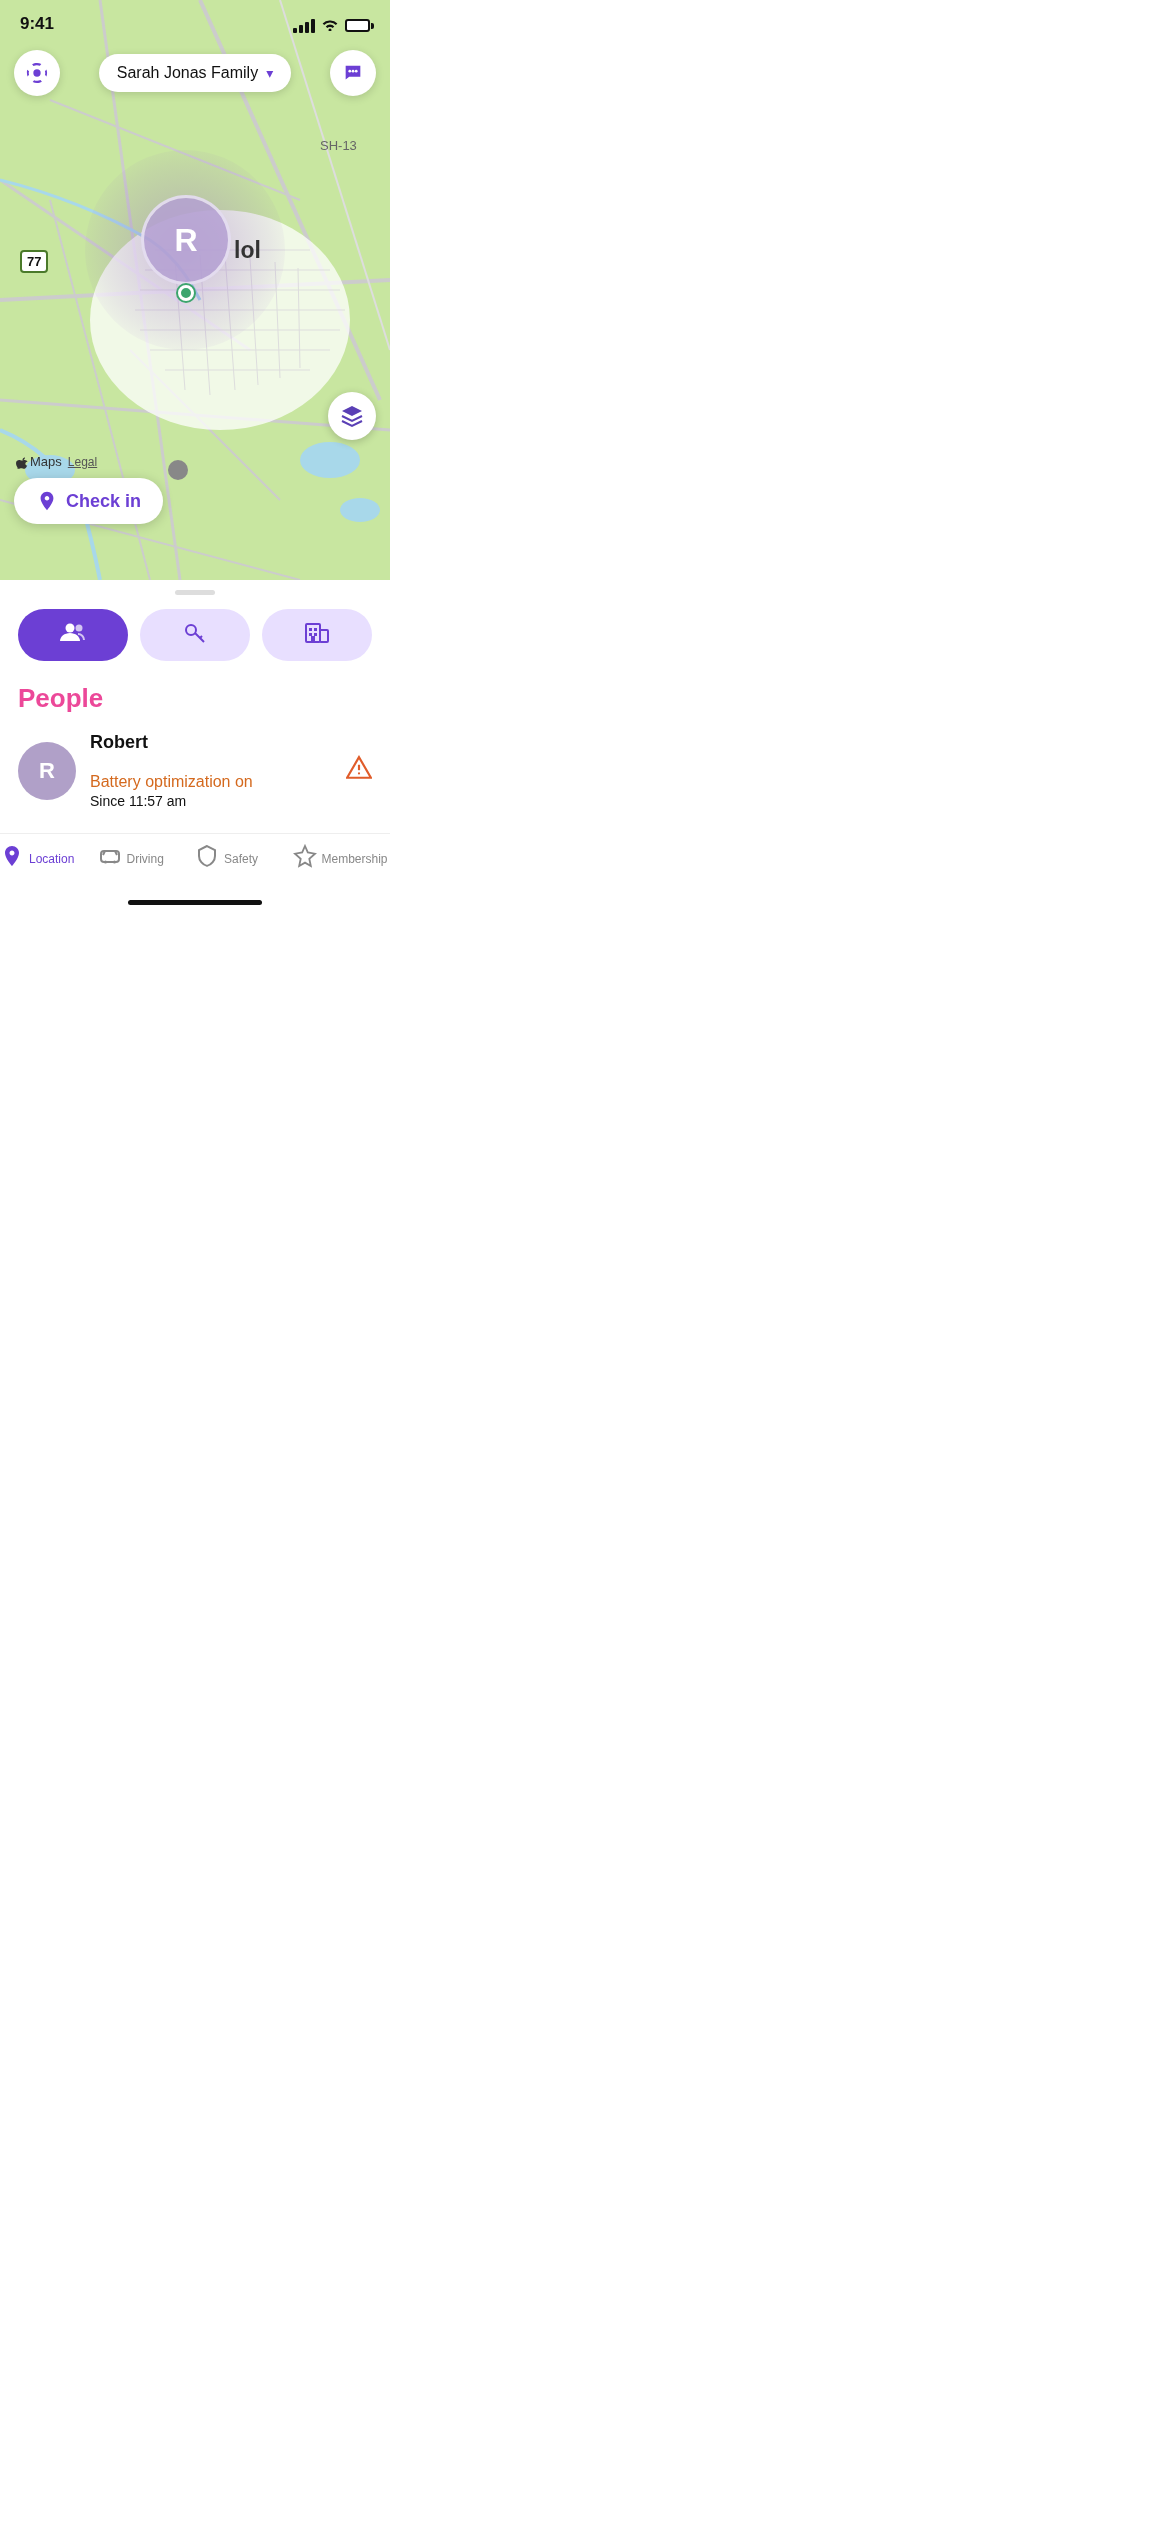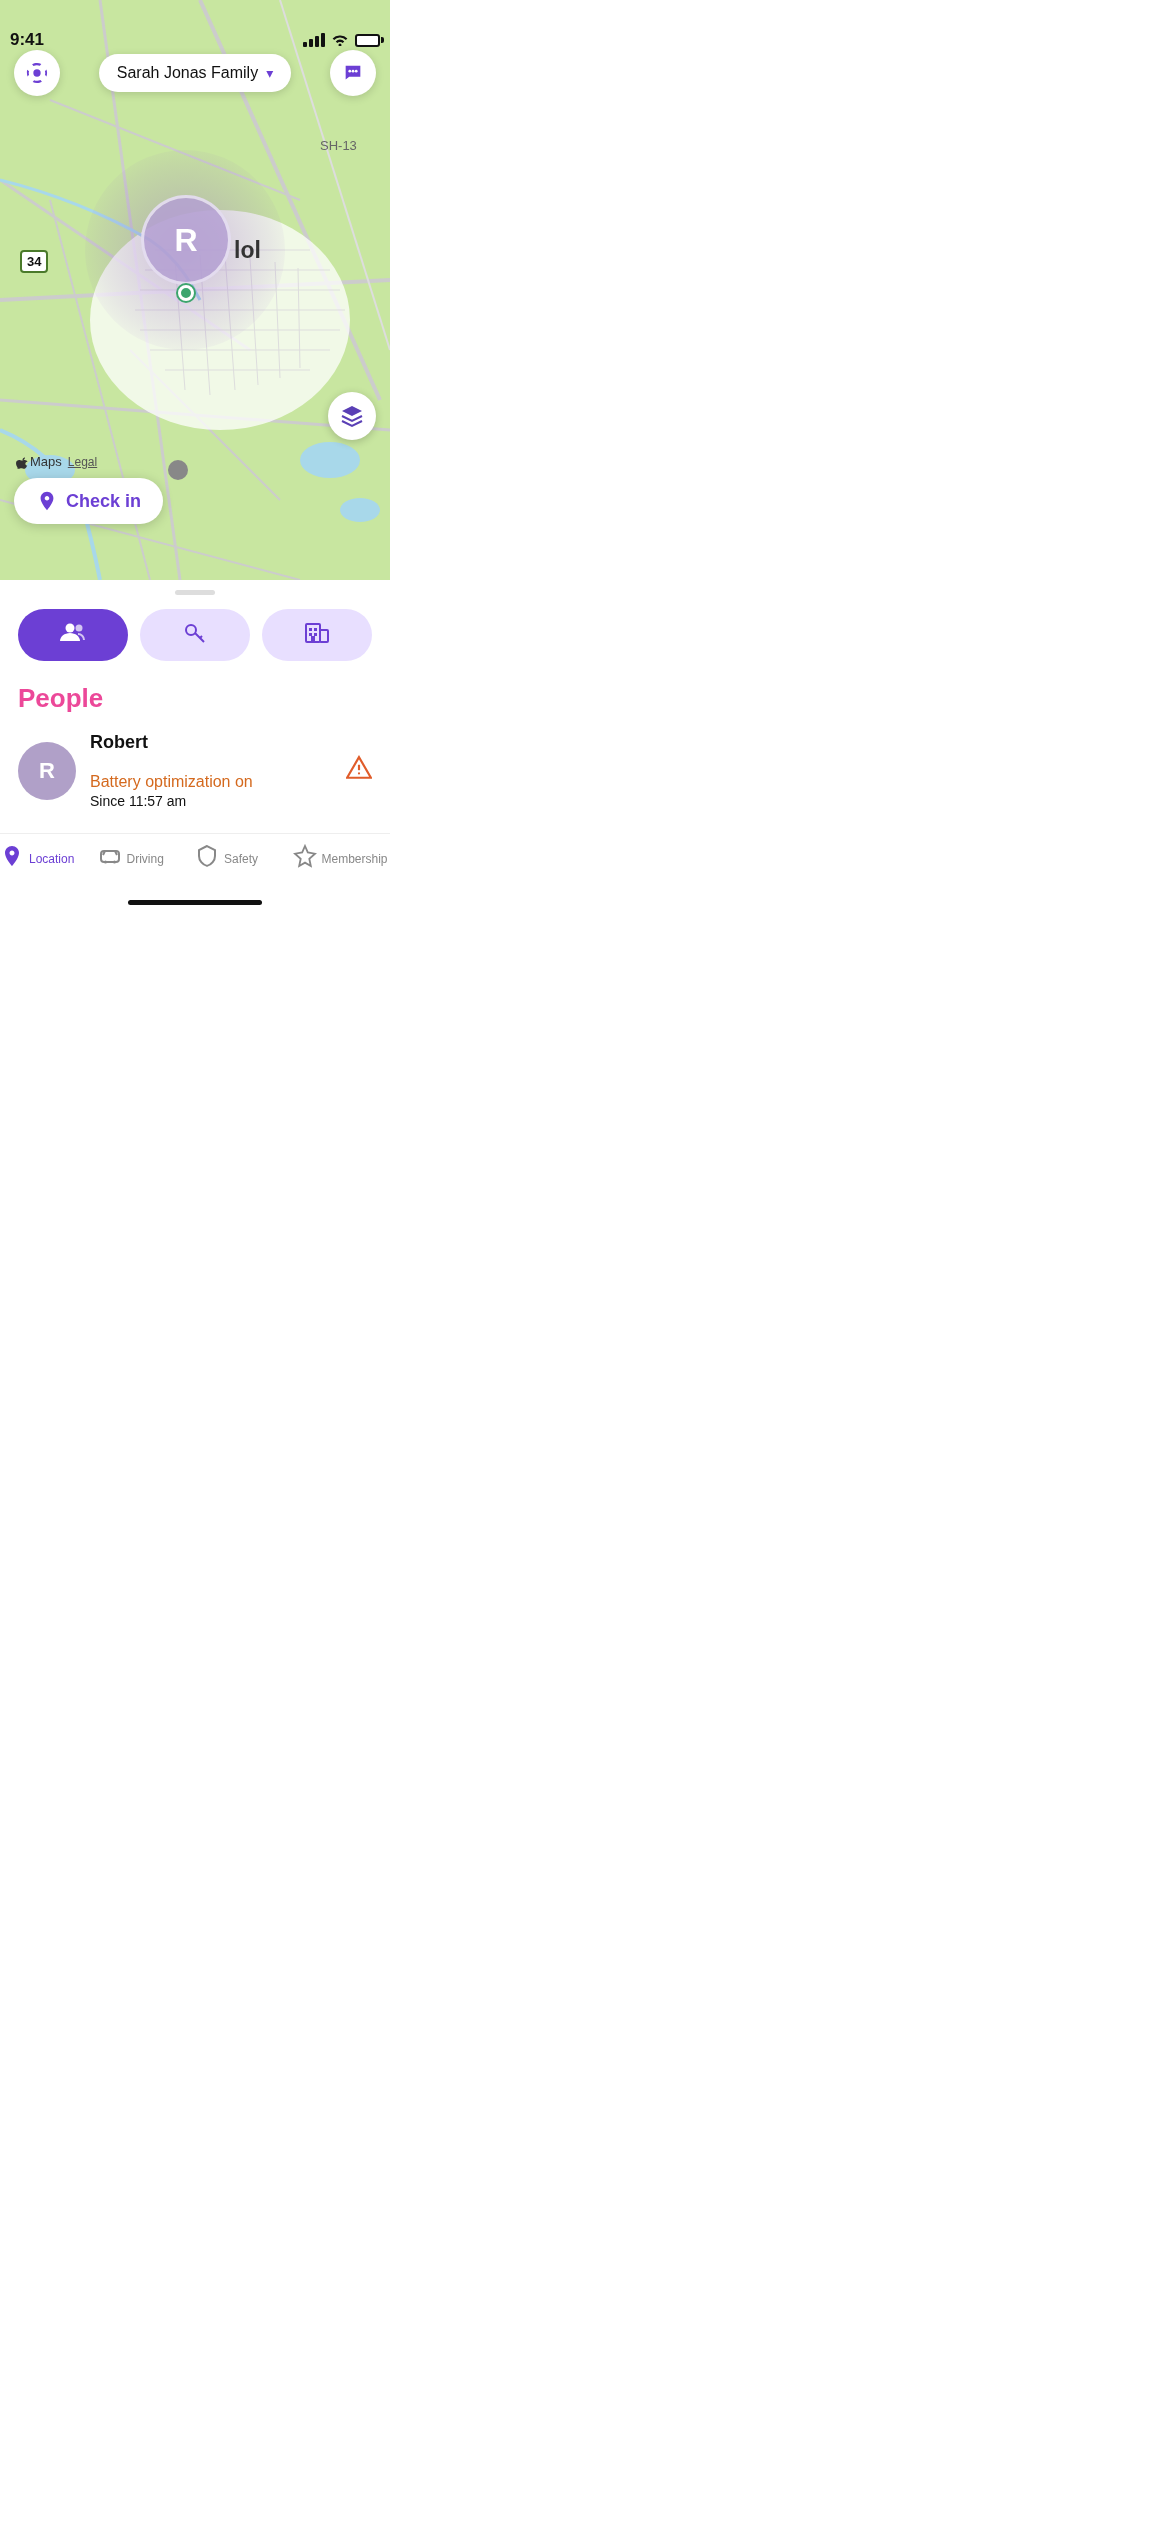--- a/index.html
+++ b/index.html
@@ -10,25 +10,25 @@
       font-family: -apple-system, BlinkMacSystemFont, 'SF Pro Display', 'Helvetica Neue', sans-serif;
       background: #fff;
       overflow-x: hidden;
       position: relative;
     }
 
     
     .status-bar {
       display: flex;
       justify-content: space-between;
-      align-items: center;
-      padding: 14px 10px 6px;
+      align-items: flex-end;
+      padding: 14px 20px 6px;
       background: transparent;
       position: absolute;
-      top: 16px; left: 0; right: 0;
+      top: 0; left: 0; right: 0;
       z-index: 100;
     }
     .status-time {
       font-size: 17px;
       font-weight: 600;
       color: #111;
     }
     .status-icons {
       display: flex;
       align-items: center;
@@ -485,21 +485,21 @@
       <svg width="22" height="22" viewBox="0 0 24 24" fill="none">
         <path d="M4 4h16v12H7.83L4 19.17V4z" fill="#6c3fd4"></path>
         <circle cx="8.5" cy="10" r="1.5" fill="#fff"></circle>
         <circle cx="12" cy="10" r="1.5" fill="#fff"></circle>
         <circle cx="15.5" cy="10" r="1.5" fill="#fff"></circle>
       </svg>
     </button>
   </div>
 
   <div class="route-badge">
-    <span>34</span>
+    <span>77</span>
   </div>
 
   <div class="map-avatar">
     <div class="map-avatar-circle">
       <span>R</span>
     </div>
     <div class="map-avatar-pin"></div>
   </div>
 
   <div class="map-place-label">lol</div>

